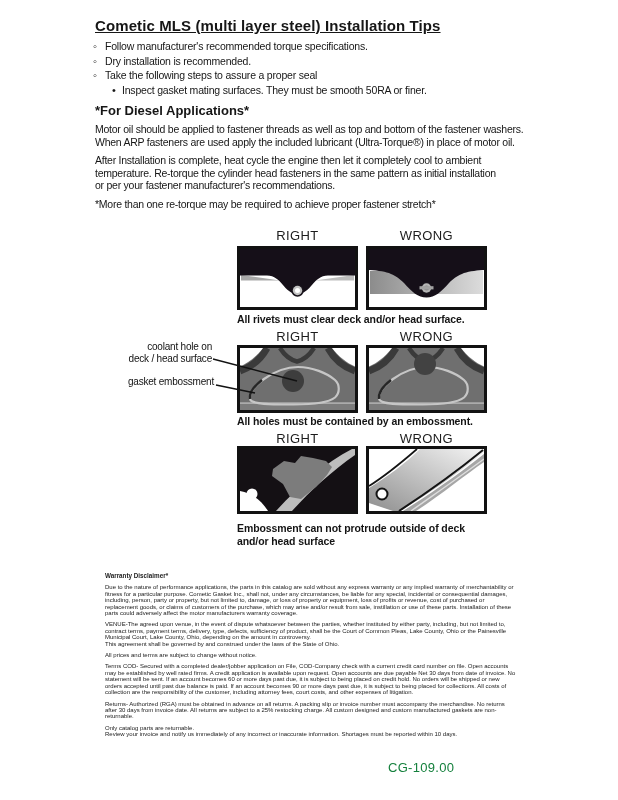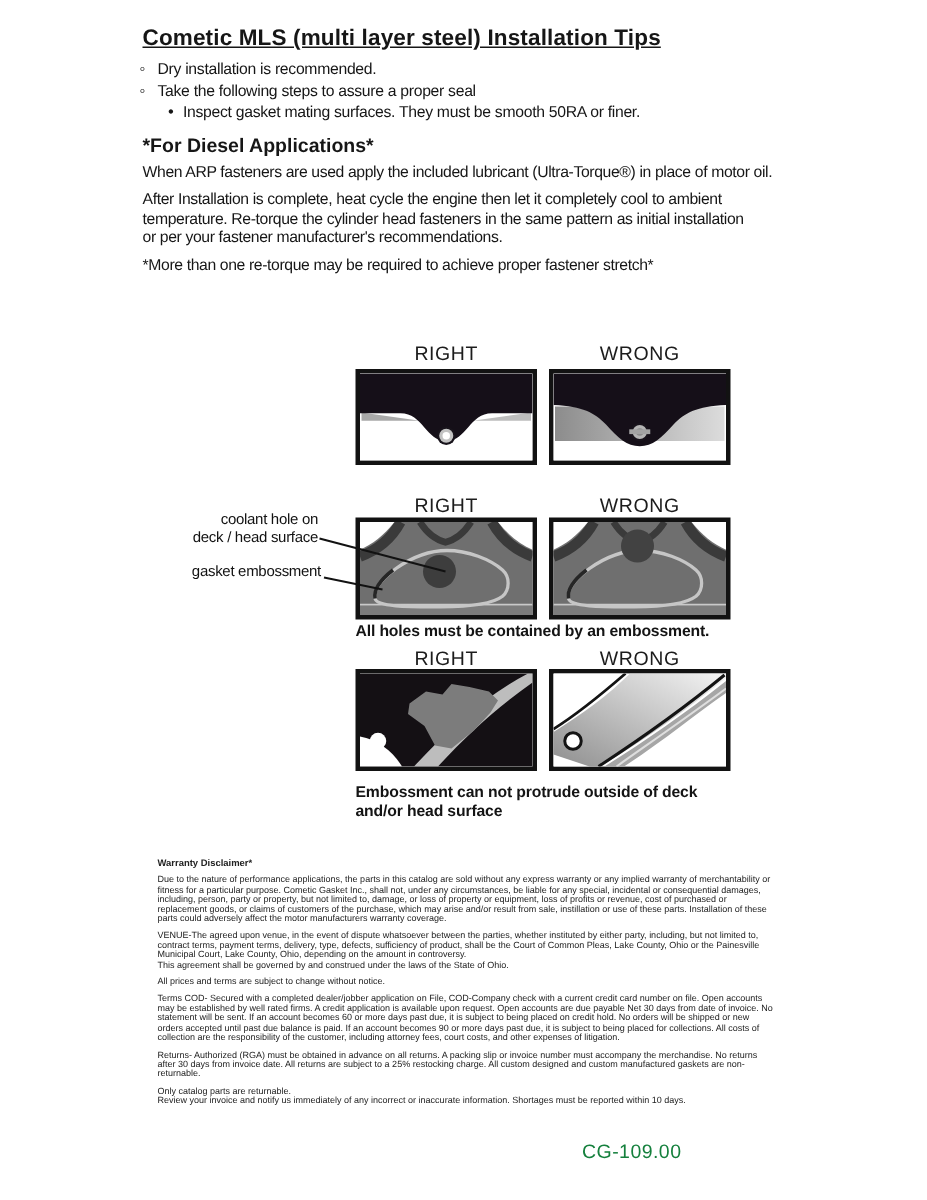--- a/index.html
+++ b/index.html
@@ -32,26 +32,28 @@
   .legal p{margin:0 0 5px 0;}
   .legal p.tight{margin-bottom:0;}
   .page-number{position:absolute;left:388px;top:760px;font-size:13px;letter-spacing:.3px;color:#15803d;}
 </style>
 </head>
 <body>
 
 <div class="content-top">
   <h1 class="doc-title">Cometic MLS (multi layer steel) Installation Tips</h1>
   <ul class="bullets">
+    <li class="main">Follow manufacturer's recommended torque specifications.</li>
     <li class="main">Dry installation is recommended.</li>
     <li class="main">Take the following steps to assure a proper seal</li>
     <li class="sub">Inspect gasket mating surfaces.  They must be smooth 50RA or finer.</li>
   </ul>
   <div class="diesel-heading">*For Diesel Applications*</div>
   <div class="para">
+    <div>Motor oil should be applied to fastener threads as well as top and bottom of the fastener washers.</div>
     <div>When ARP fasteners are used apply the included lubricant (Ultra-Torque®) in place of motor oil.</div>
   </div>
   <div class="para">
     <div>After Installation is complete, heat cycle the engine then let it completely cool to ambient</div>
     <div>temperature. Re-torque the cylinder head fasteners in the same pattern as initial installation</div>
     <div>or per your fastener manufacturer's recommendations.</div>
   </div>
   <div class="para">*More than one re-torque may be required to achieve proper fastener stretch*</div>
 </div>
 
@@ -88,20 +90,21 @@
       <path d="M0,0 H115 V21 C95,22 88,26 80,34 C72,43 66,48.5 57.5,48.5 C49,48.5 43,43 35,34 C27,26 20,22 0,21 Z" fill="#150f18"></path>
       <g>
         <circle cx="57.5" cy="39" r="6.2" fill="#18131b"></circle>
         <circle cx="57.5" cy="39" r="4.7" fill="#b5b5b5"></circle>
         <circle cx="57.5" cy="39" r="2.5" fill="#8a8a8a"></circle>
         <rect x="50.5" y="37.2" width="14" height="3.2" fill="#a3a3a3"></rect>
       </g>
     </svg>
   </div>
 
+  <div class="caption" style="top:85px;">All rivets must clear deck and/or head surface.</div>
 
   <div class="dlabel" style="left:237px;top:101px;">RIGHT</div>
   <div class="dlabel" style="left:366px;top:101px;">WRONG</div>
 
   <div class="ann" style="left:108px;top:113px;width:104px;">
     <div>coolant hole on</div>
     <div>deck / head surface</div>
   </div>
   <div class="ann" style="left:108px;top:148px;width:106px;">gasket embossment</div>
 

